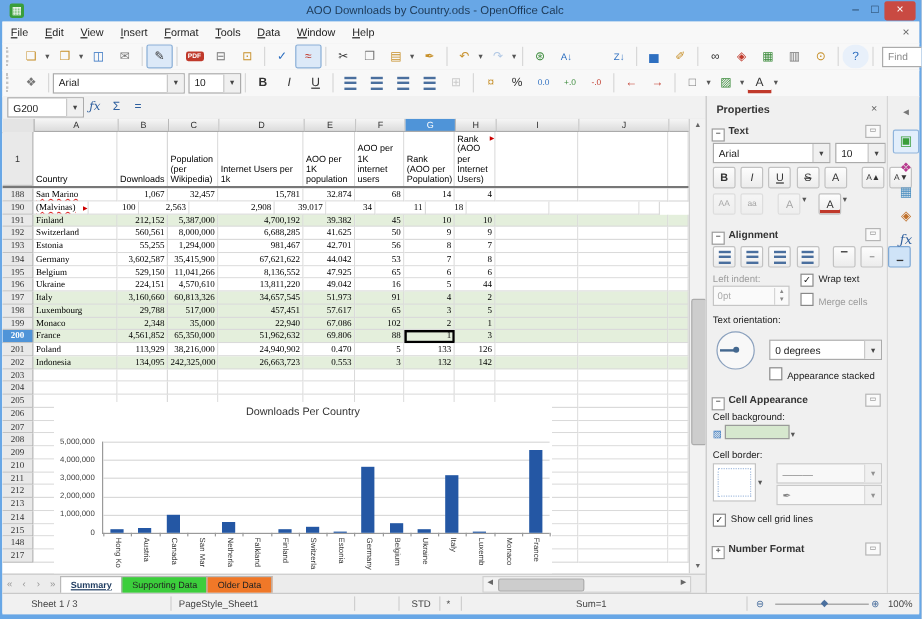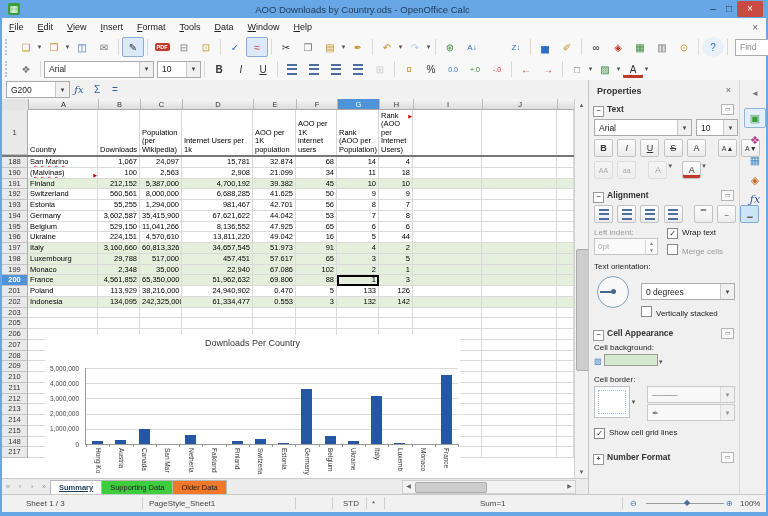--- a/index.html
+++ b/index.html
@@ -41,21 +41,21 @@
   #sheet{position:absolute;left:0;top:81px;width:586px;height:379px;background:#fff;overflow:hidden;}
   #colheads{position:absolute;left:0;top:0;height:11px;display:flex;}
   .corner{width:26px;height:11px;background:#e4e4e4;border-right:1px solid #aaa;border-bottom:1px solid #aaa;flex:none;}
   .colh{height:11px;background:linear-gradient(#f6f6f6,#dcdcdc);border-right:1px solid #b9b9b9;border-bottom:1px solid #aaa;font-size:7.5px;line-height:11px;text-align:center;color:#333;flex:none;box-sizing:border-box;}
   .colh.sel{background:#4f94d8;color:#fff;}
   #hrow{position:absolute;left:0;top:11px;height:45px;display:flex;border-bottom:2px solid #777;box-sizing:content-box;}
   .rh{width:26px;flex:none;background:#e9e9e9;border-right:1px solid #aaa;border-bottom:1px solid #c2c2c2;font-size:7.5px;color:#333;text-align:center;box-sizing:border-box;}
   .rh.sel{background:#4f94d8;color:#fff;font-weight:bold;}
   #hrow .rh{line-height:45px;}
   .hc{box-sizing:border-box;border-right:1px solid #d8d8d8;font-size:7.5px;line-height:8.5px;color:#000;padding:1px 2px;display:flex;align-items:flex-end;overflow:hidden;flex:none;position:relative;background:#fff;}
-  #grid{position:absolute;left:0;top:58px;width:574px;}
+  #grid{position:absolute;left:0;top:58px;width:574px;font-family:Liberation Serif, serif;}
   .grow{display:flex;height:10.75px;}
   .grow .rh{line-height:10.5px;}
   .gc{box-sizing:border-box;border-right:1px solid #dadada;border-bottom:1px solid #dadada;font-size:7.5px;line-height:10px;padding:0 2px;overflow:hidden;white-space:nowrap;flex:none;background:#fff;color:#000;position:relative;}
   .banded .gc{background:#e4efdc;}
   .tr{text-align:right;}
   .spell{text-decoration:underline wavy #e03030 1px;text-underline-offset:1px;}
   .selcell{outline:2px solid #000;outline-offset:-2px;}
   .ovf{position:absolute;right:0;top:2px;color:#c00;font-size:5px;font-style:normal;}
   
   #vscroll{position:absolute;left:572px;top:0;width:14px;height:379px;background:#f2f2f2;border-left:1px solid #d0d0d0;box-sizing:border-box;}
@@ -279,37 +279,37 @@
           <span class="hc" style="width:34px">Rank (AOO per Internet Users)<i class="ovf">▶</i></span>
           <span class="hc" style="width:69px"></span>
           <span class="hc" style="width:75px"></span>
           <span class="hc" style="width:17px"></span>
         </div>
       <div id="grid">
           <div class="grow">
             <span class="rh">188</span>
             <span class="gc spell" style="width:70px">San Marino</span>
             <span class="gc tr" style="width:42px">1,067</span>
-            <span class="gc tr" style="width:42px">24,097</span>
+            <span class="gc tr" style="width:42px">32,457</span>
             <span class="gc tr" style="width:71px">15,781</span>
             <span class="gc tr" style="width:43px">32.874</span>
             <span class="gc tr" style="width:41px">68</span>
             <span class="gc tr" style="width:42px">14</span>
             <span class="gc tr" style="width:34px">4</span>
             <span class="gc" style="width:69px"></span>
             <span class="gc" style="width:75px"></span>
             <span class="gc" style="width:17px"></span>
           </div>
           <div class="grow">
             <span class="rh">190</span>
-            <span class="gc spell" style="width:70px">(Malvinas)<i class="ovf">▶</i></span>
+            <span class="gc spell" style="width:46px">(Malvinas)<i class="ovf">▶</i></span>
             <span class="gc tr" style="width:42px">100</span>
             <span class="gc tr" style="width:42px">2,563</span>
             <span class="gc tr" style="width:71px">2,908</span>
-            <span class="gc tr" style="width:43px">21.099</span>
+            <span class="gc tr" style="width:43px">39.017</span>
             <span class="gc tr" style="width:41px">34</span>
             <span class="gc tr" style="width:42px">11</span>
             <span class="gc tr" style="width:34px">18</span>
             <span class="gc" style="width:69px"></span>
             <span class="gc" style="width:75px"></span>
             <span class="gc" style="width:17px"></span>
           </div>
           <div class="grow banded">
             <span class="rh">191</span>
             <span class="gc" style="width:70px">Finland</span>
@@ -462,31 +462,45 @@
             <span class="gc tr" style="width:34px">126</span>
             <span class="gc" style="width:69px"></span>
             <span class="gc" style="width:75px"></span>
             <span class="gc" style="width:17px"></span>
           </div>
           <div class="grow banded">
             <span class="rh">202</span>
             <span class="gc" style="width:70px">Indonesia</span>
             <span class="gc tr" style="width:42px">134,095</span>
             <span class="gc tr" style="width:42px">242,325,000</span>
-            <span class="gc tr" style="width:71px">61,334,477</span>
+            <span class="gc tr" style="width:71px">26,663,723</span>
             <span class="gc tr" style="width:43px">0.553</span>
             <span class="gc tr" style="width:41px">3</span>
             <span class="gc tr" style="width:42px">132</span>
             <span class="gc tr" style="width:34px">142</span>
             <span class="gc" style="width:69px"></span>
             <span class="gc" style="width:75px"></span>
             <span class="gc" style="width:17px"></span>
           </div>
           <div class="grow">
             <span class="rh">203</span>
+            <span class="gc" style="width:70px"></span>
+            <span class="gc" style="width:42px"></span>
+            <span class="gc" style="width:42px"></span>
+            <span class="gc" style="width:71px"></span>
+            <span class="gc" style="width:43px"></span>
+            <span class="gc" style="width:41px"></span>
+            <span class="gc" style="width:42px"></span>
+            <span class="gc" style="width:34px"></span>
+            <span class="gc" style="width:69px"></span>
+            <span class="gc" style="width:75px"></span>
+            <span class="gc" style="width:17px"></span>
+          </div>
+          <div class="grow">
+            <span class="rh">204</span>
             <span class="gc" style="width:70px"></span>
             <span class="gc" style="width:42px"></span>
             <span class="gc" style="width:42px"></span>
             <span class="gc" style="width:71px"></span>
             <span class="gc" style="width:43px"></span>
             <span class="gc" style="width:41px"></span>
             <span class="gc" style="width:42px"></span>
             <span class="gc" style="width:34px"></span>
             <span class="gc" style="width:69px"></span>
             <span class="gc" style="width:75px"></span>
@@ -848,21 +862,21 @@
         <div style="position:absolute;left:5px;top:182px">Text orientation:</div>
         <div class="dial" style="left:8px;top:196px">
           <span class="needle"></span>
           <span class="hub"></span>
         </div>
         <span class="combo" style="position:absolute;left:52px;top:203px;width:92px">
           <span class="cval">0 degrees</span>
           <span class="carr">▾</span>
         </span>
         <div style="position:absolute;left:52px;top:226px">
-          <span class="cb"></span><span>Vertically stacked</span>
+          <span class="cb"></span><span>Appearance stacked</span>
         </div>
 
         <div class="sechead" style="top:248px"><span class="exp">−</span><span>Cell Appearance</span></div>
         <span class="secmore" style="top:248px">▭</span>
         <div style="position:absolute;left:5px;top:263px">Cell background:</div>
         <div style="position:absolute;left:5px;top:274px">
           <span style="color:#3a7ac0">▨</span>
           <span class="swatch" id="bgswatch" style="background: rgb(214, 232, 206);"></span>
           <span class="dd">▾</span>
         </div>

